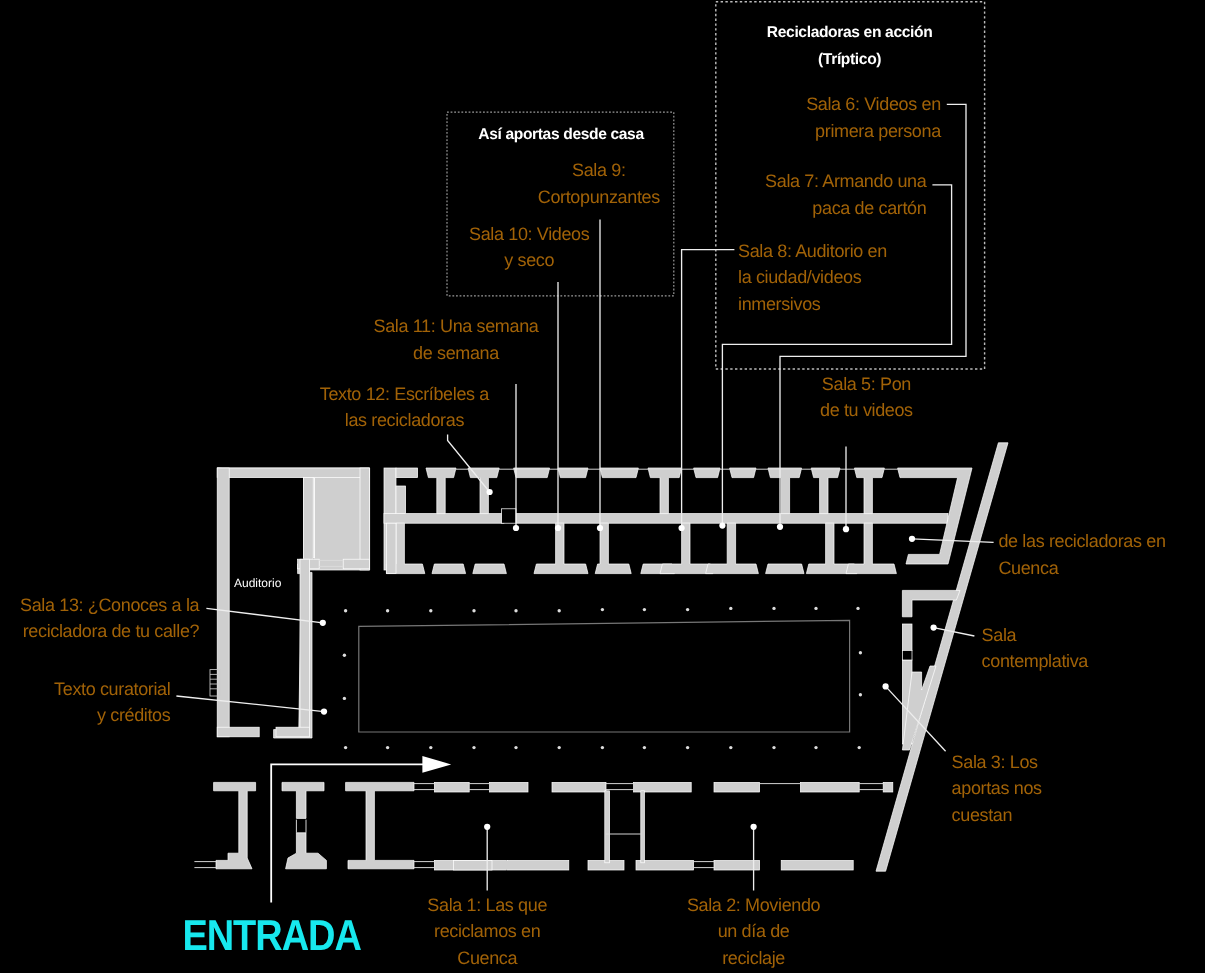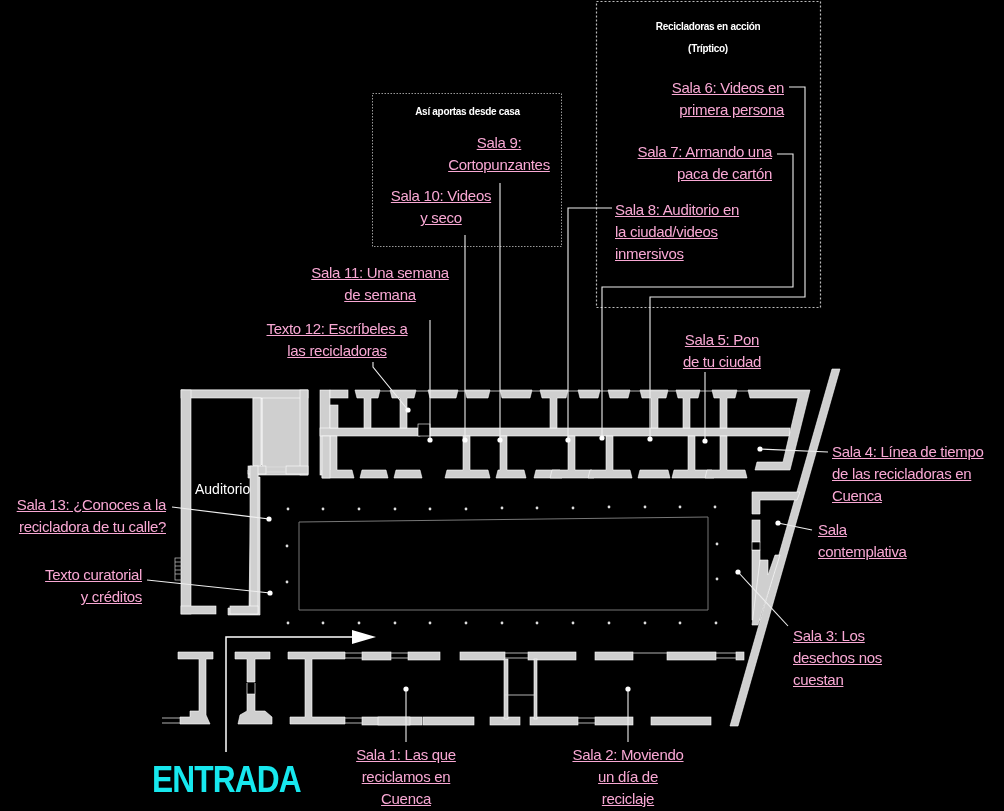--- a/index.html
+++ b/index.html
@@ -1,24 +1,24 @@
 <!DOCTYPE html>
 <html><head>
 <meta charset="utf-8">
 <style>
   html, body { margin:0; padding:0; background:#000; }
   body { width:1004px; height:811px; position:relative; overflow:hidden; font-family:"Liberation Sans", "DejaVu Sans", sans-serif; color:#fff; }
   svg.plan { position:absolute; left:0; top:0; }
-  .lbl { position:absolute; font-size:15px; line-height:22px; color:#f9a8d4; letter-spacing:-0.3px; white-space:nowrap;text-decoration:underline; }
+  .lbl { position:absolute; font-size:15px; line-height:22px; color:#a16207; letter-spacing:-0.3px; white-space:nowrap; }
   .r { text-align:right; }
   .c { text-align:center; }
   .l { text-align:left; }
-  .hd { position:absolute; font-size:10px; font-weight:bold; line-height:22px; color:#fff; letter-spacing:-0.3px; white-space:nowrap; }
+  .hd { position:absolute; font-size:13px; font-weight:bold; line-height:22px; color:#fff; letter-spacing:-0.3px; white-space:nowrap; }
   .entrada { position:absolute; left:152px; top:758px; font-size:36px; font-weight:bold; color:#17e8ee; letter-spacing:-1px; line-height:44px; transform:scaleX(0.88); transform-origin:left; }
-  .aud { position:absolute; left:195px; top:481px; font-size:14px; color:#fff; }
+  .aud { position:absolute; left:195px; top:481px; font-size:10px; color:#fff; }
 </style>
 </head>
 <body>
 
 <svg class="plan" width="1004" height="811" viewBox="0 0 1004 811">
 
   <rect x="596.5" y="1.5" width="224" height="306" fill="none" stroke="#bbb" stroke-width="1.2" stroke-dasharray="2,2"></rect>
   <rect x="372.5" y="93.5" width="189" height="153" fill="none" stroke="#999" stroke-width="1" stroke-dasharray="1.5,1.5"></rect>
 
   <g fill="#cfcfcf" stroke="#fff" stroke-width="0.6">
@@ -235,36 +235,35 @@
   <div>y seco</div>
 </div>
 <div class="lbl c" style="left:300px; top:262px; width:160px;">
   <div>Sala 11: Una semana</div>
   <div>de semana</div>
 </div>
 <div class="lbl c" style="left:258px; top:318px; width:158px;">
   <div>Texto 12: Escríbeles a</div>
   <div>las recicladoras</div>
 </div>
-<div class="lbl c" style="left:670px; top:329px; width:104px;text-align:center;">
+<div class="lbl c" style="left:670px; top:310px; width:104px;text-align:center;">
   <div>Sala 5: Pon</div>
-  <div>de tu ciudad</div>
+  <div>de tu videos</div>
 </div>
 <div class="lbl l" style="left:832px; top:441px;">
-  <div>Sala 4: Línea de tiempo</div>
   <div>de las recicladoras en</div>
   <div>Cuenca</div>
 </div>
 <div class="lbl l" style="left:818px; top:519px;">
   <div>Sala</div>
   <div>contemplativa</div>
 </div>
 <div class="lbl l" style="left:793px; top:625px;">
   <div>Sala 3: Los</div>
-  <div>desechos nos</div>
+  <div>aportas nos</div>
   <div>cuestan</div>
 </div>
 <div class="lbl r" style="left:-10px; top:494px; width:176px;">
   <div>Sala 13: ¿Conoces a la</div>
   <div>recicladora de tu calle?</div>
 </div>
 <div class="lbl r" style="left:0px; top:564px; width:142px;">
   <div>Texto curatorial</div>
   <div>y créditos</div>
 </div>

